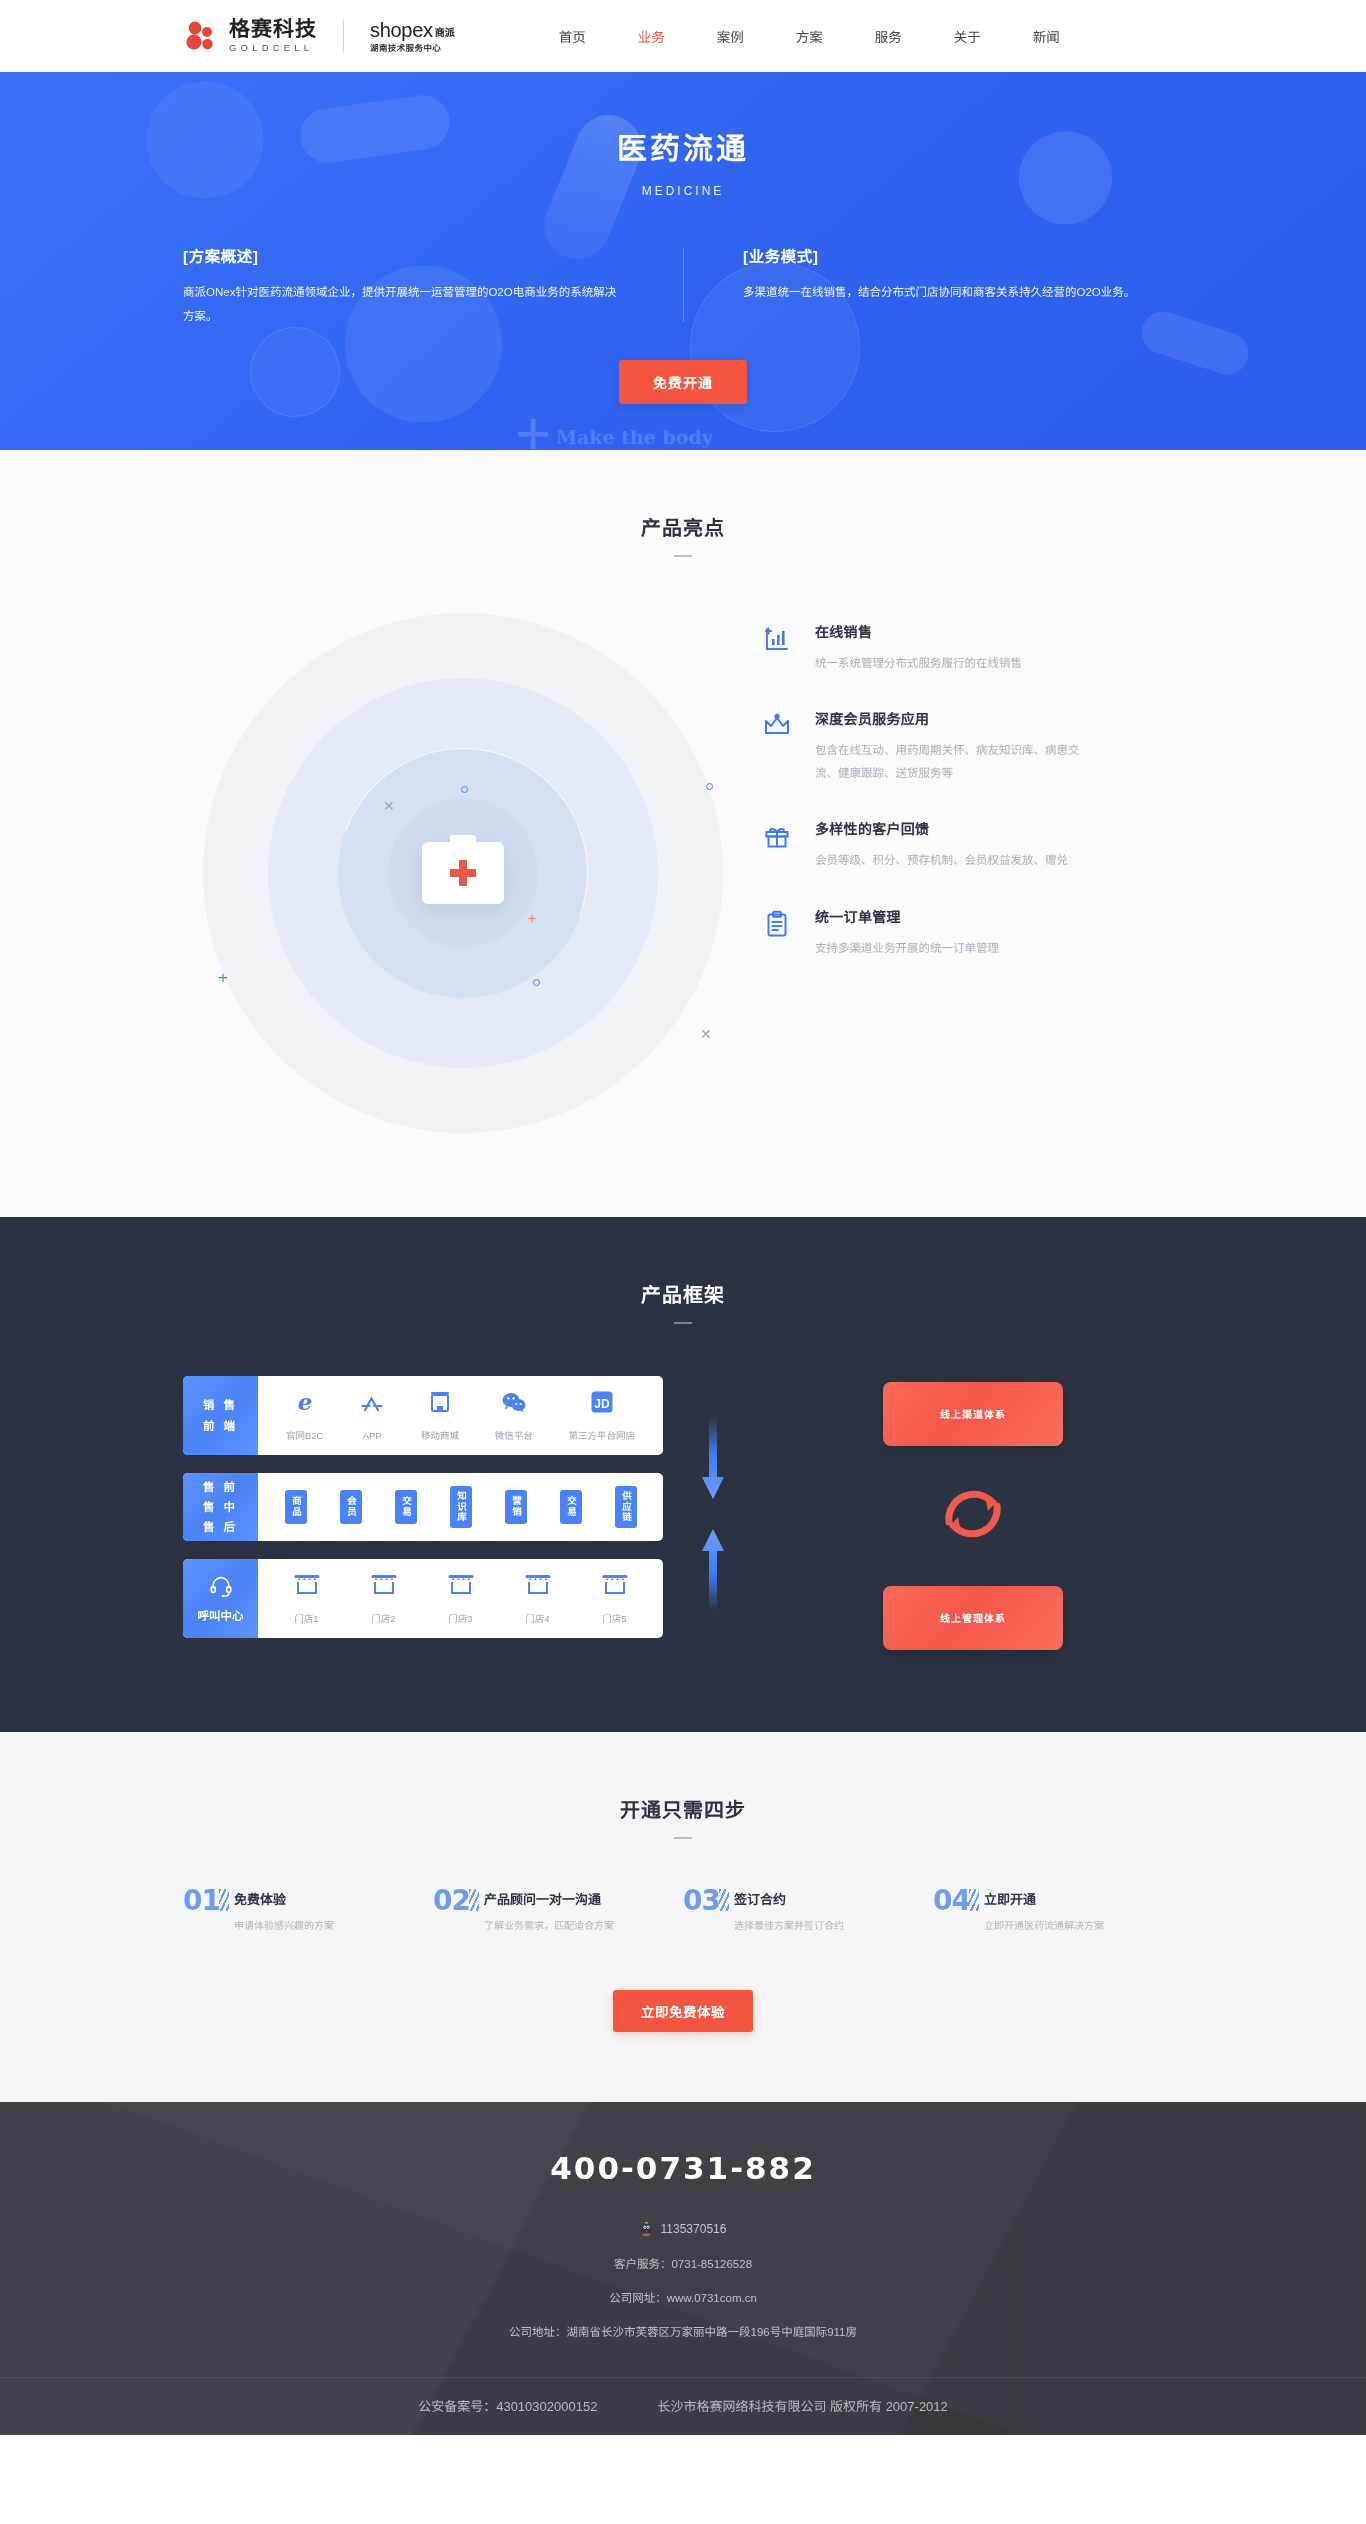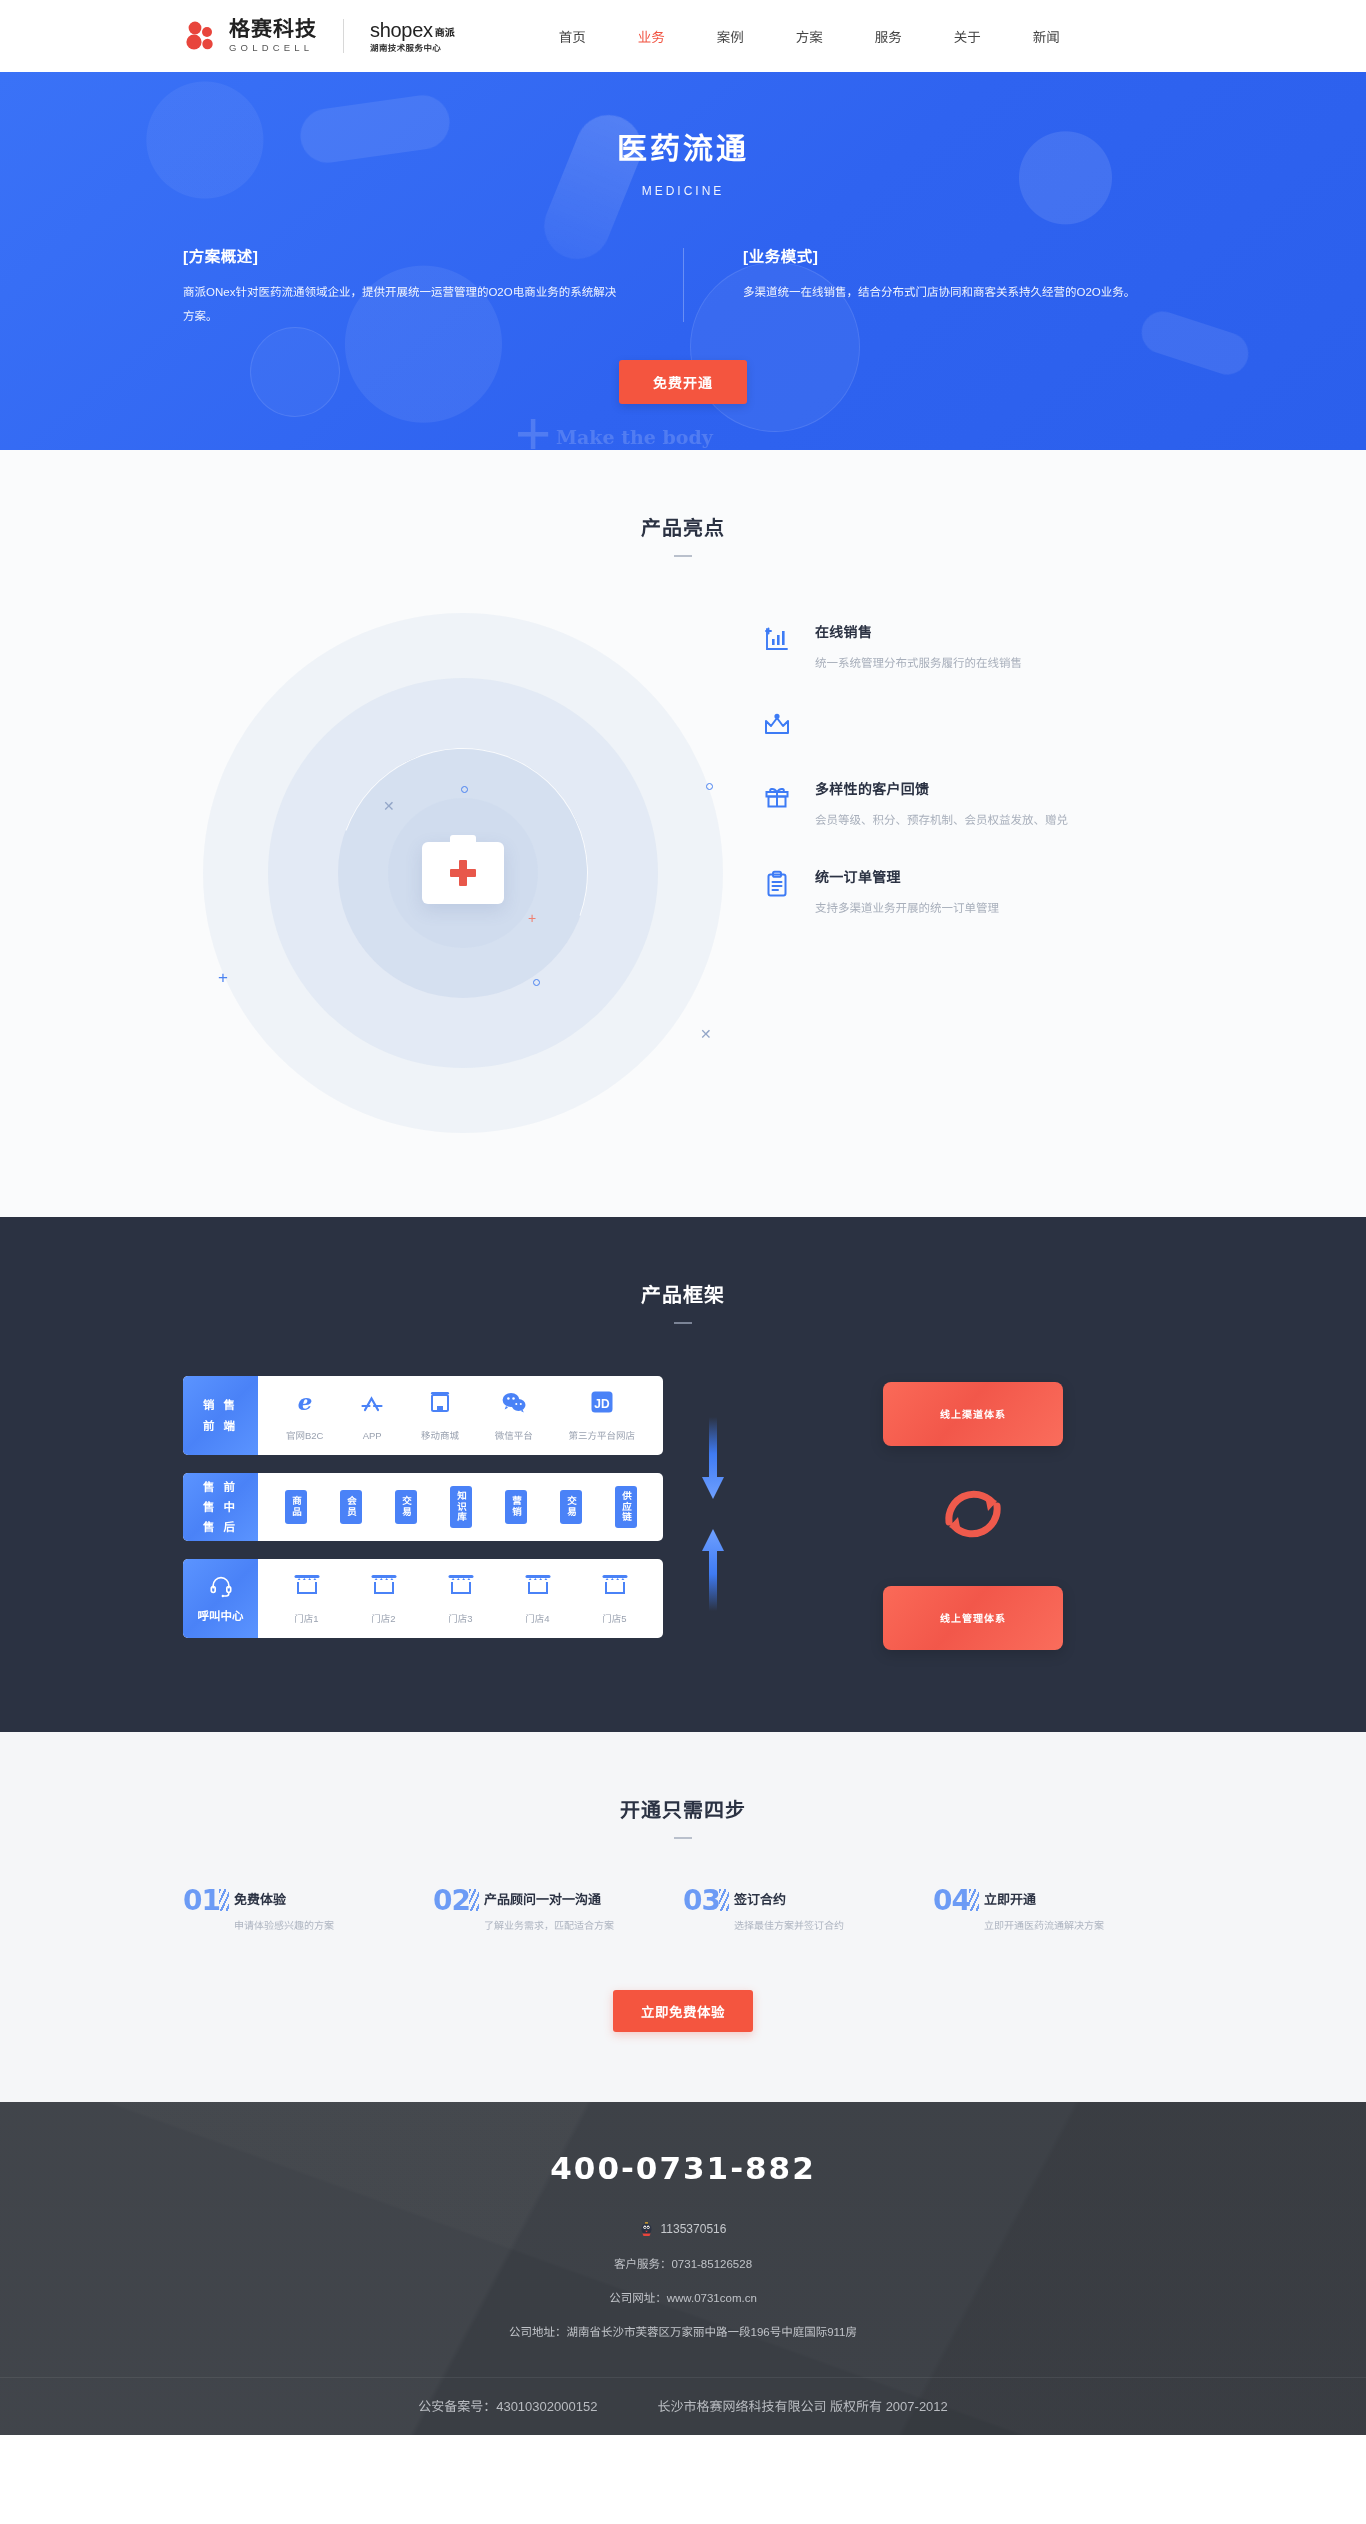--- a/index.html
+++ b/index.html
@@ -384,20 +384,24 @@
           </div>
         </div>
 
         <div class="hl-item">
           <span class="hl-icon">
             <svg viewBox="0 0 28 28" width="28" height="28" fill="none" stroke="#3d7bf5" stroke-width="2" stroke-linejoin="round">
               <path d="M3 9l5 5 6-8 6 8 5-5v12H3z"></path>
               <circle cx="14" cy="4.3" r="1.6" fill="#3d7bf5"></circle>
             </svg>
           </span>
+          <div class="hl-text">
+            <div class="hl-name">深度会员服务应用</div>
+            <div class="hl-desc">包含在线互动、用药周期关怀、病友知识库、病患交流、健康跟踪、送货服务等</div>
+          </div>
         </div>
 
         <div class="hl-item">
           <span class="hl-icon">
             <svg viewBox="0 0 28 28" width="28" height="28" fill="none" stroke="#3d7bf5" stroke-width="2">
               <rect x="3.5" y="10" width="21" height="4.5"></rect>
               <rect x="5.5" y="14.5" width="17" height="10"></rect>
               <path d="M14 10v14.5"></path>
               <path d="M14 10c-3.5-5-9-3-6 0M14 10c3.5-5 9-3 6 0" stroke-linecap="round"></path>
             </svg>

